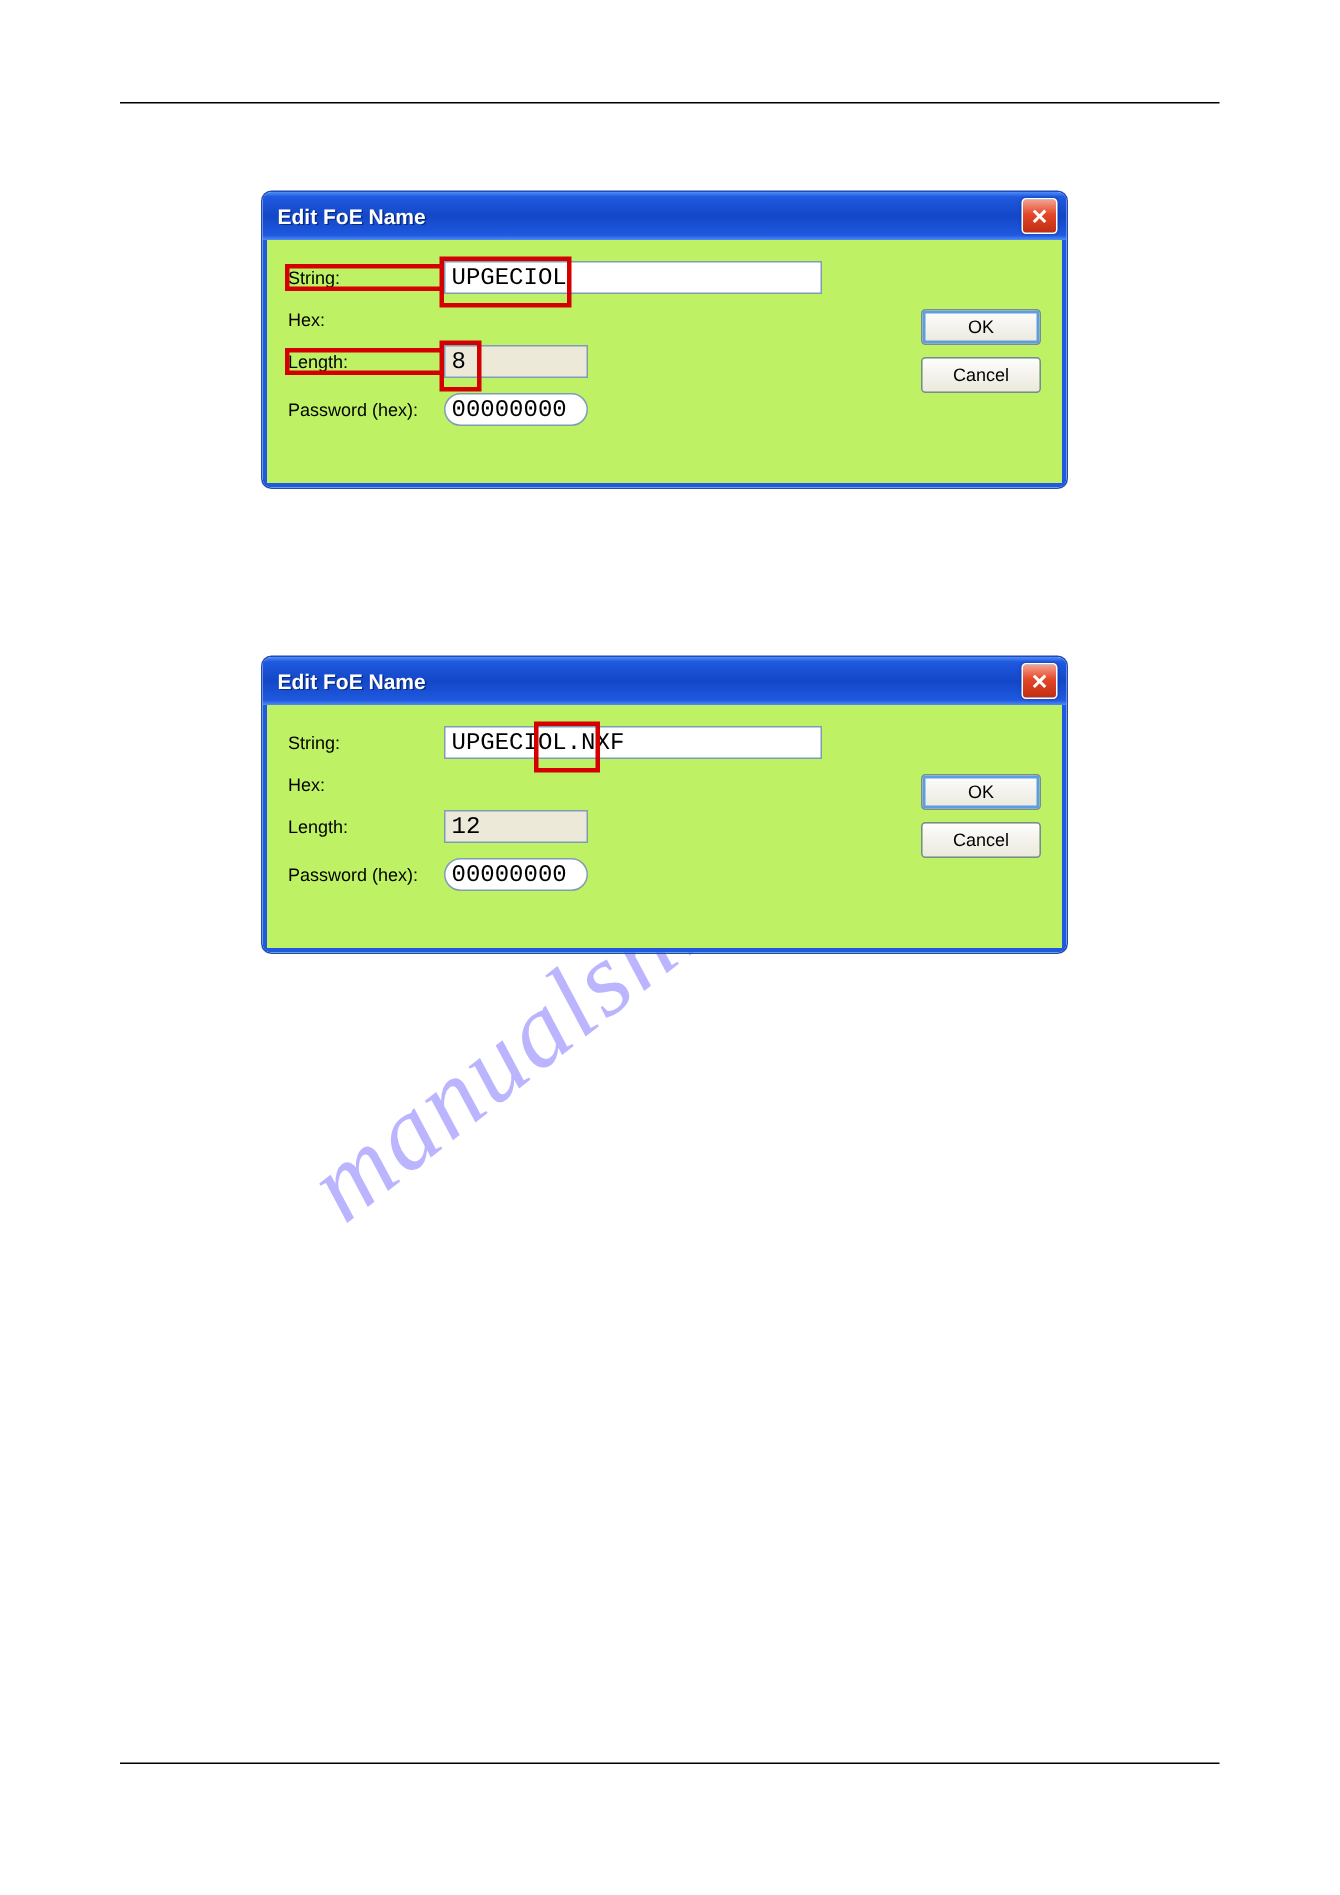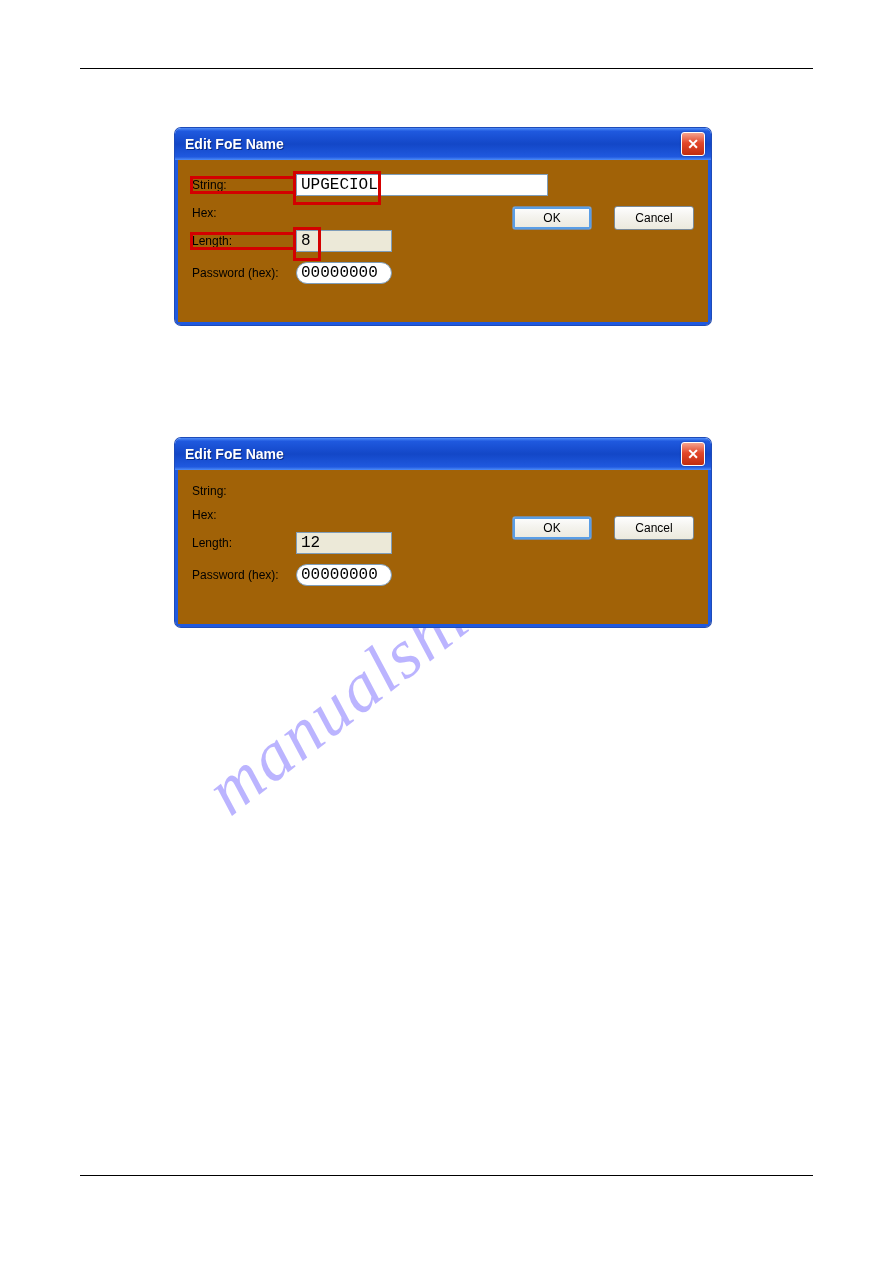--- a/index.html
+++ b/index.html
@@ -74,21 +74,21 @@
   }
   .close-x {
     color: #fff;
     font-weight: bold;
     font-size: 14px;
     line-height: 1;
     font-family: Arial, sans-serif;
   }
 
   .dialog-body {
-    background: #a16207;
+    background: #bef264;
     border: 3px solid #1f59df;
     border-top: none;
     padding: 14px 14px 28px 14px;
   }
 
   .form-row {
     display: flex;
     align-items: center;
     margin-bottom: 10px;
   }
@@ -112,22 +112,22 @@
   .w-string { width: 252px; }
   .w-hex    { width: 252px; }
   .w-length { width: 96px; }
   .w-pass   { width: 96px; border-radius: 11px; }
 
   .btn-col {
     position: absolute;
     right: 14px;
     top: 46px;
     display: flex;
-    flex-direction: row;
-    gap: 22px;
+    flex-direction: column;
+    gap: 8px;
     align-items: flex-end;
   }
   .xp-btn {
     width: 80px;
     height: 24px;
     font-size: 12px;
     font-family: Tahoma, Arial, sans-serif;
     background: linear-gradient(to bottom, #fefefe 0%, #f4f3ee 45%, #eceadd 100%);
     border: 1px solid #7a8a99;
     border-radius: 3px;
@@ -195,20 +195,24 @@
 <div class="dialog-wrap dlg2">
   <div class="titlebar">
     <span class="titlebar-text">Edit FoE Name</span>
     <div class="close-btn">
       <span class="close-x">✕</span>
     </div>
   </div>
   <div class="dialog-body" style="position:relative;">
     <div class="form-row">
       <span class="form-label">String:</span>
+      <div style="position:relative;">
+        <input class="form-input w-string" value="UPGECIOL.NXF" style="">
+        <div class="hl-box" style="left:60px; top:-3px; width:38px; height:28px;"></div>
+      </div>
     </div>
     <div class="form-row">
       <span class="form-label">Hex:</span>
     </div>
     <div class="form-row">
       <span class="form-label">Length:</span>
       <input class="form-input w-length readonly" readonly="" value="12" style="">
     </div>
     <div class="form-row">
       <span class="form-label">Password (hex):</span>

